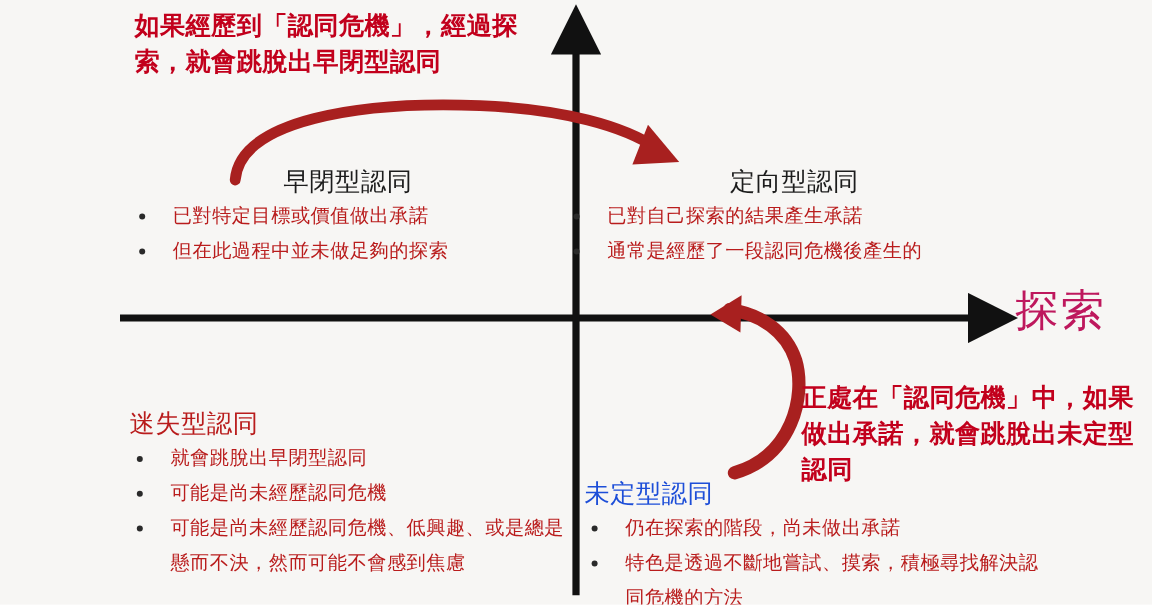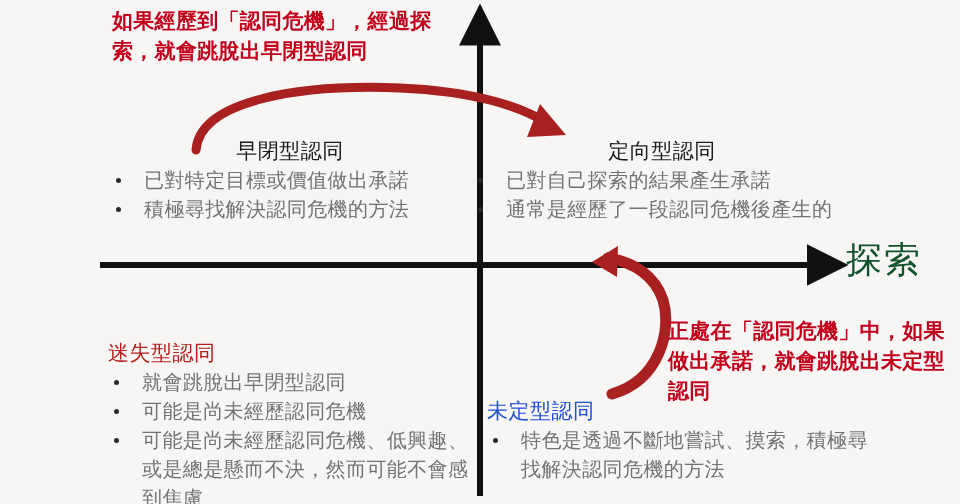--- a/index.html
+++ b/index.html
@@ -41,23 +41,23 @@
   .quad-title.ink    { color: #1c1c1c; text-align: center; }
 
   .bullets {
     list-style: none;
     margin: 0;
     padding: 0;
   }
   .bullets li {
     position: relative;
     padding-left: 34px;
-    font-size: 20px;
+    font-size: 16px;
     line-height: 29px;
-    color: #737373;
+    color: #b91c1c;
     letter-spacing: 0.4px;
     font-family: Liberation Serif, serif;
   }
   .bullets li .dot {
     position: absolute;
     left: 6px;
     top: 12px;
     width: 5px;
     height: 5px;
     border-radius: 50%;
@@ -81,21 +81,21 @@
   #annot-top    { left: 112px; top: 6px;   width: 360px; }
   #annot-bottom { left: 668px; top: 316px; width: 280px; text-align: left; }
 
   
   #x-axis-label {
     position: absolute;
     left: 846px;
     top: 238px;
     font-size: 36px;
     line-height: 44px;
-    color: #14532d;
+    color: #be185d;
     letter-spacing: 2px;
     white-space: nowrap;
   }
 </style>
 </head>
 <body>
 
 <div id="slide">
 
   <svg id="axes" viewBox="0 0 960 504" width="960" height="504">
@@ -128,21 +128,21 @@
 
   <div class="quad" id="quad-ul">
     <div class="quad-title ink">早閉型認同</div>
     <ul class="bullets">
       <li>
         <span class="dot"></span>
         <span>已對特定目標或價值做出承諾</span>
       </li>
       <li>
         <span class="dot"></span>
-        <span>積極尋找解決認同危機的方法</span>
+        <span>但在此過程中並未做足夠的探索</span>
       </li>
     </ul>
   </div>
 
   <div class="quad" id="quad-ur">
     <div class="quad-title ink">定向型認同</div>
     <ul class="bullets">
       <li>
         <span class="dot"></span>
         <span>已對自己探索的結果產生承諾</span>
@@ -170,18 +170,22 @@
         <span>可能是尚未經歷認同危機、低興趣、或是總是懸而不決，然而可能不會感到焦慮</span>
       </li>
     </ul>
   </div>
 
   <div class="quad" id="quad-lr">
     <div class="quad-title maroon">未定型認同</div>
     <ul class="bullets">
       <li>
         <span class="dot"></span>
+        <span>仍在探索的階段，尚未做出承諾</span>
+      </li>
+      <li>
+        <span class="dot"></span>
         <span>特色是透過不斷地嘗試、摸索，積極尋找解決認同危機的方法</span>
       </li>
     </ul>
   </div>
 
 </div>
 
 </body></html>

